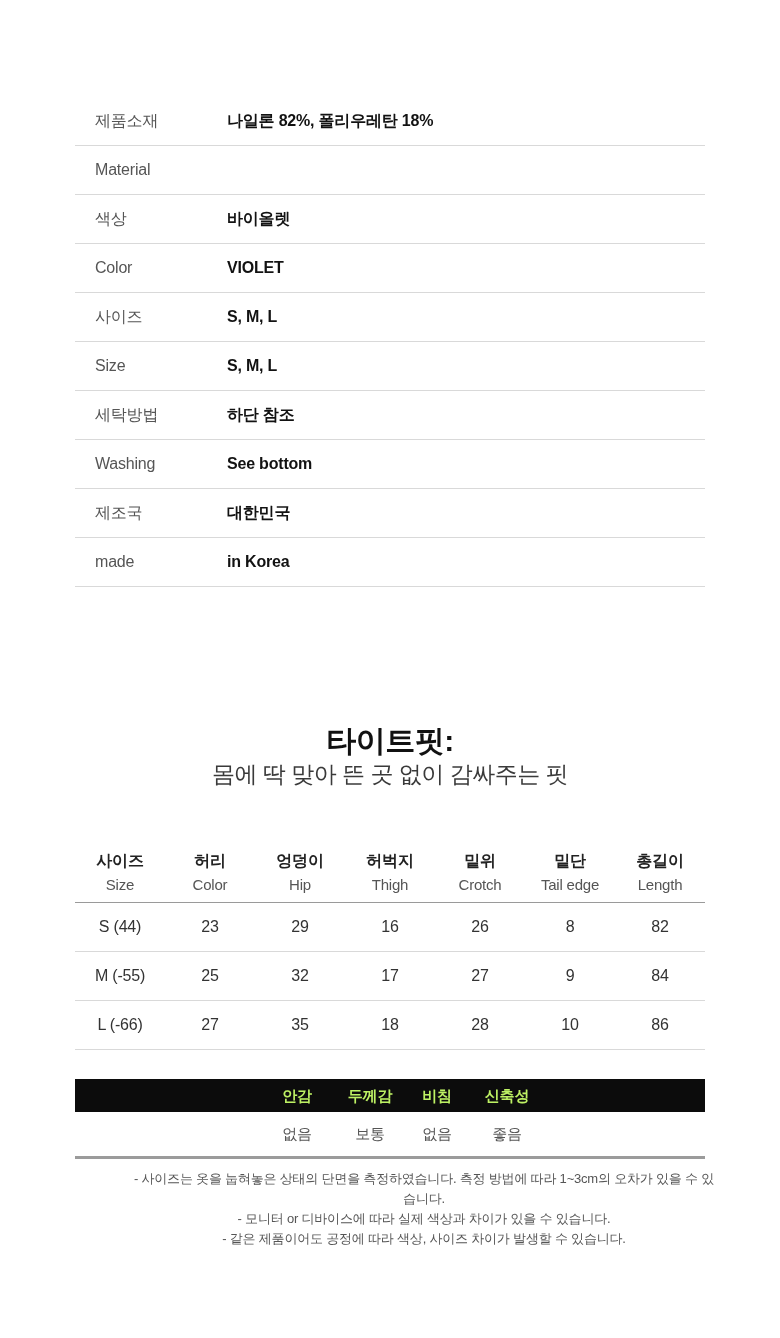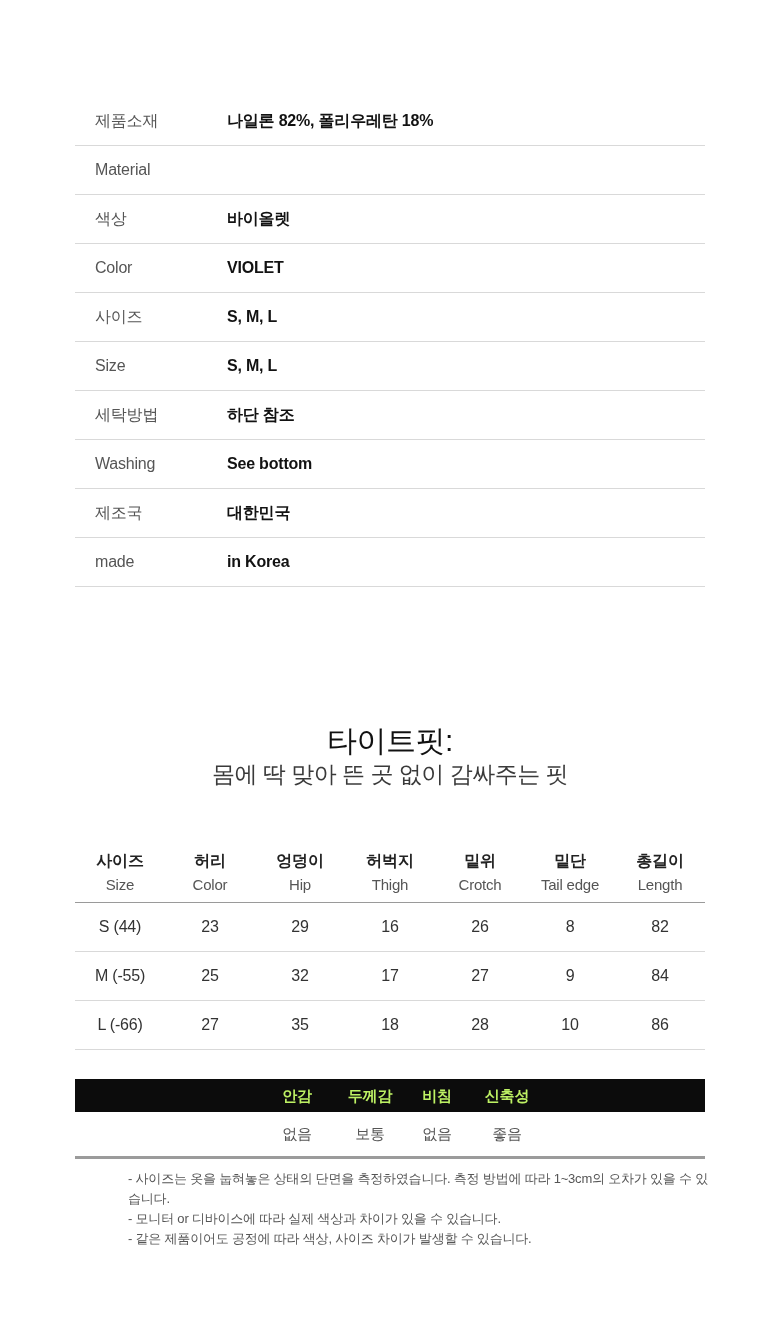--- a/index.html
+++ b/index.html
@@ -21,21 +21,21 @@
     border-bottom: 1px solid #d9d9d9;
     padding-left: 20px;
   }
   .spec-label { width: 132px; font-size: 16px; color: #555555; flex: none; }
   .spec-value { font-size: 16px; font-weight: bold; color: #121212; }
 
   
   .fit-title {
     position: absolute; left: 0; top: 724px; width: 780px;
     text-align: center; font-size: 30px; line-height: 34px;
-    font-weight: normal; color: #111111; letter-spacing: -0.5px;
+    font-weight: bold; color: #111111; letter-spacing: -0.5px;
   }
   .fit-subtitle {
     position: absolute; left: 0; top: 760px; width: 780px;
     text-align: center; font-size: 23px; line-height: 28px;
     font-weight: normal; color: #3a3a3a; letter-spacing: -0.5px;
   }
 
   
   .size-table { position: absolute; left: 75px; top: 848px; width: 630px; }
   .size-header {
@@ -64,21 +64,21 @@
   .care-values { position: absolute; left: 75px; top: 1120px; width: 630px; height: 28px; }
   .care-values .care-cell { line-height: 28px; font-size: 15px; color: #555555; }
   .cpos-0 { left: 186px; } .cpos-1 { left: 259px; } .cpos-2 { left: 326px; } .cpos-3 { left: 396px; }
 
   
   .divider-thick {
     position: absolute; left: 75px; top: 1156px; width: 630px; height: 3px;
     background: #9b9b9b;
   }
   .notes { position: absolute; left: 128px; top: 1169px; width: 592px; }
-  .note-item { font-size: 13px; line-height: 20px; color: #555555; }
+  .note-item { font-size: 13px; line-height: 20px; color: #555555; text-align: center; }
 </style>
 </head>
 <body>
 
 <div class="page">
 
   <div class="spec-table">
     <div class="spec-row">
       <span class="spec-label">제품소재</span>
       <span class="spec-value">나일론 82%, 폴리우레탄 18%</span>

